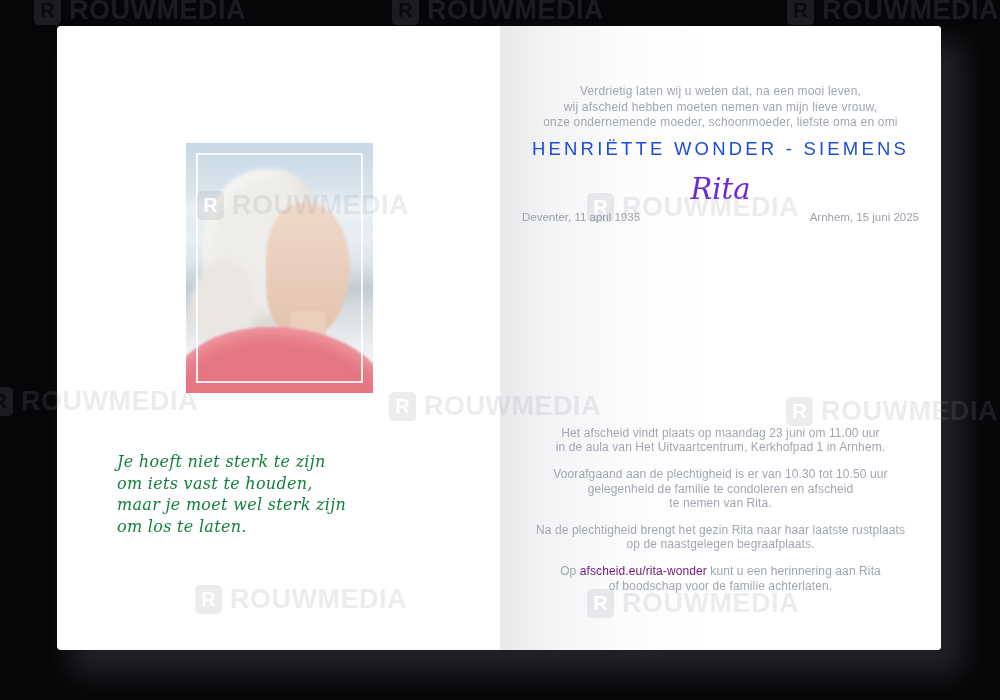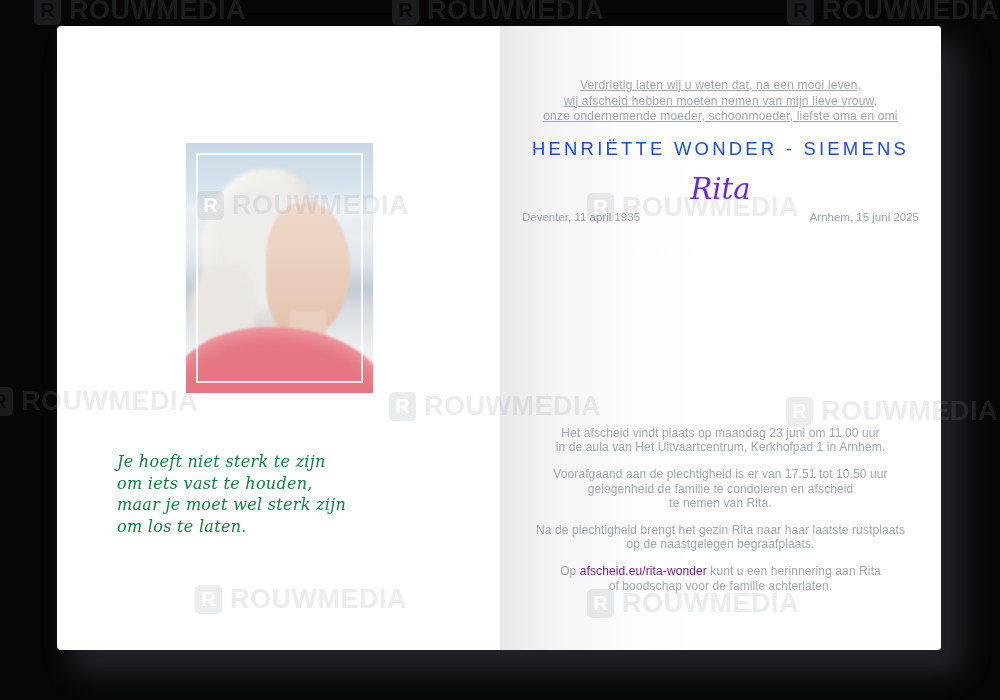--- a/index.html
+++ b/index.html
@@ -35,21 +35,21 @@
   #photo .frame{position:absolute;left:10px;top:10px;right:10px;bottom:10px;
          border:2px solid rgba(255,255,255,0.85);z-index:3;}
 
   
   #poem{position:absolute;left:60px;top:425px;width:325px;text-align:left;
         font-family:"DejaVu Serif",serif;font-style:italic;font-size:16px;line-height:21.5px;
         color:#15803d;white-space:pre-line;letter-spacing:.3px;}
 
   
   .rp{position:absolute;left:0;width:441px;text-align:center;color:#a0a6b1;}
-  #intro{top:52px;font-size:12px;line-height:15.5px;white-space:pre-line;letter-spacing:.2px;text-decoration:underline;}
+  #intro{top:58px;font-size:12px;line-height:15.5px;white-space:pre-line;letter-spacing:.2px;}
   #deceased-name{top:112px;font-size:18.5px;letter-spacing:3.2px;color:#1d4ed8;font-weight:400;}
   #nickname{top:146px;font-family:"DejaVu Serif",serif;font-style:italic;font-size:29px;color:#6d28d9;}
   #dates{top:185px;display:flex;justify-content:space-between;padding:0 22px;box-sizing:border-box;
          font-size:11.5px;color:#9aa1ac;}
   #family{top:236px;left:178px;width:240px;text-align:left;font-size:11.5px;line-height:12.4px;
           color:#9da3ae;}
   .family-line:nth-child(2){margin-top:11px;}
   .family-line:nth-child(3){padding-left:9px;}
   .family-line:nth-child(4){padding-left:8px;}
   .family-line:nth-child(5){padding-left:17px;}
@@ -123,21 +123,21 @@
 onze ondernemende moeder, schoonmoeder, liefste oma en omi</div>
       <div id="deceased-name" class="rp">HENRIËTTE WONDER - SIEMENS</div>
       <div id="nickname" class="rp">Rita</div>
       <div id="dates" class="rp">
         <span>Deventer, 11 april 1935</span>
         <span>Arnhem, 15 juni 2025</span>
       </div>
       <div id="service" class="rp">
         <div class="para">Het afscheid vindt plaats op maandag 23 juni om 11.00 uur
 in de aula van Het Uitvaartcentrum, Kerkhofpad 1 in Arnhem.</div>
-        <div class="para">Voorafgaand aan de plechtigheid is er van 17.51 tot 10.50 uur
+        <div class="para">Voorafgaand aan de plechtigheid is er van 10.30 tot 10.50 uur
 gelegenheid de familie te condoleren en afscheid
 te nemen van Rita.</div>
         <div class="para">Na de plechtigheid brengt het gezin Rita naar haar laatste rustplaats
 op de naastgelegen begraafplaats.</div>
         <div class="para"><span>Op </span><strong>afscheid.eu/rita-wonder</strong><span> kunt u een herinnering aan Rita
 of boodschap voor de familie achterlaten.</span></div>
       </div>
     </div>
   </div>
 

